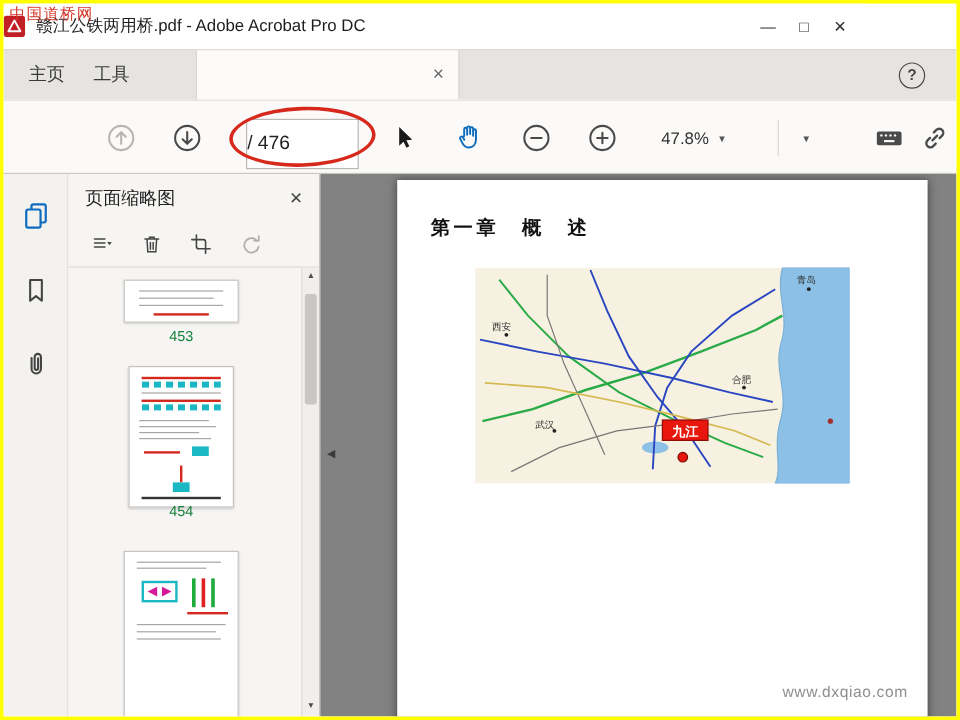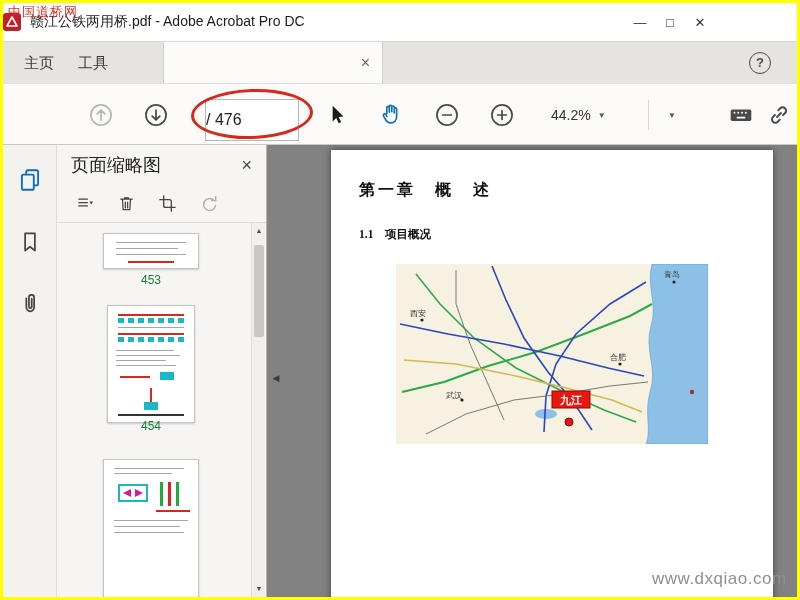--- a/index.html
+++ b/index.html
@@ -55,21 +55,21 @@
   
   .body { position:absolute; left:0; top:142px; width:794px; height:452px; display:flex; }
 
   .rail { width:54px; background:#f3f2ef; border-right:1px solid #dedcd8;
           padding-top:18px; display:flex; flex-direction:column; align-items:center; gap:28px; }
   .railbtn { width:34px; height:34px; display:flex; align-items:center; justify-content:center; }
   .railbtn svg { width:26px; height:26px; }
 
   .panel { width:210px; background:#f6f5f3; border-right:1px solid #b9b7b3; position:relative; }
   .panelhead { height:40px; display:flex; align-items:center; padding:0 14px; }
-  .paneltitle { font-size:18px; color:#222; }
+  .paneltitle { font-size:15px; color:#222; }
   .panelclose { margin-left:auto; font-size:18px; color:#444; line-height:18px; }
   .paneltools { height:38px; display:flex; align-items:center; gap:20px; padding:0 18px;
                 border-bottom:1px solid #dedcd8; }
   .ptool { display:flex; align-items:center; }
   .ptool svg { width:21px; height:21px; }
 
   .thumbs { position:absolute; left:0; top:78px; right:0; bottom:0; overflow:hidden; }
   .thumbpage { position:absolute; background:#fff; border:1px solid #c6c4c0;
                box-shadow:0 1px 2px rgba(0,0,0,.18); }
   .p453 { left:46px; top:10px; width:96px; height:36px; }
@@ -105,21 +105,21 @@
   .pghead { display:flex; justify-content:flex-end; align-items:center; gap:8px;
             border-bottom:2px solid #111; padding-bottom:5px; font-size:9.5px; }
   .dbar { width:6px; height:14px; border-left:2px solid #111; border-right:2px solid #111; }
   .squares { font-size:8px; letter-spacing:1.5px; }
   .chapter { margin-top:18px; text-align:left; font-size:16px; font-weight:bold; letter-spacing:3px; }
   .h2 { margin-top:26px; font-size:11.5px; font-weight:bold; }
   .h3 { margin-top:15px; font-size:11.5px; font-weight:bold; }
   .para { margin-top:10px; font-size:11.5px; line-height:1.85; text-align:justify; text-indent:2em; }
   .map { display:block; margin:22px auto 0; width:312px; height:180px; }
   .map text { font-family:"Liberation Sans", sans-serif; }
-  .map-watermark { position:absolute; left:385px; top:424px; font-size:17px; color:#8f8f8f;
+  .map-watermark { position:absolute; left:385px; top:424px; font-size:13px; color:#8f8f8f;
                    letter-spacing:.5px; z-index:3; }
 </style>
 </head>
 <body>
 
 <div class="frame">
 
   <div class="titlebar">
     <span class="pdficon">
       <svg viewBox="0 0 18 18">
@@ -176,21 +176,21 @@
           <path d="M8 12 H16"></path>
         </svg>
     </div>
     <div class="tbtn" style="left:485px">
       <svg viewBox="0 0 24 24" fill="none" stroke="#4a4a4a" stroke-width="1.6" stroke-linecap="round">
         <circle cx="12" cy="12" r="9.3"></circle>
           <path d="M8 12 H16 M12 8 V16"></path>
         </svg>
     </div>
     <div class="zoomctl">
-      <span>44.2%</span>
+      <span>47.8%</span>
       <span class="caret">▼</span>
     </div>
     <div class="vsep"></div>
     <div class="fitgrp">
       <svg viewBox="0 0 26 24">
         <rect x="5" y="3.5" width="14" height="17" rx="1" fill="none" stroke="#4a4a4a" stroke-width="1.5"></rect>
         <path d="M8 12 H16 M8 12 l2 -2 M8 12 l2 2 M16 12 l-2 -2 M16 12 l-2 2" fill="none" stroke="#0d6cbe" stroke-width="1.4" stroke-linecap="round"></path>
       </svg>
       <span class="caret">▼</span>
     </div>
@@ -312,21 +312,20 @@
           <div class="sarrow sdown">▼</div>
         </div>
       </div>
     </div>
 
     <div class="docarea">
       <div class="collapse">◀</div>
 
       <div class="page">
         <div class="chapter">第一章　概　述</div>
-        <div class="h2">1.1　项目概况</div>
 
         <svg class="map" viewBox="0 0 312 180">
           <rect width="312" height="180" fill="#f6f1e0"></rect>
           <path d="M256 0 C250 22 262 40 255 62 C248 86 262 104 254 128 C248 150 256 166 250 180 L312 180 L312 0 Z" fill="#8cc0e6" stroke="#5e9dd0" stroke-width="0.6"></path>
           <ellipse cx="150" cy="150" rx="11" ry="5" fill="#8cc0e6"></ellipse>
           <polyline points="6,128 48,118 92,102 140,88 188,70 234,52 256,40" fill="none" stroke="#2bab47" stroke-width="2"></polyline>
           <polyline points="20,10 44,40 78,74 120,104 168,128 208,146 240,158" fill="none" stroke="#2bab47" stroke-width="1.6"></polyline>
           <polyline points="4,60 52,70 108,80 164,92 212,104 248,112" fill="none" stroke="#2a46c0" stroke-width="1.6"></polyline>
           <polyline points="96,2 110,36 128,74 152,108 176,136 196,166" fill="none" stroke="#2a46c0" stroke-width="1.6"></polyline>
           <polyline points="250,18 214,40 180,70 160,100 150,132 148,168" fill="none" stroke="#2a46c0" stroke-width="1.6"></polyline>

